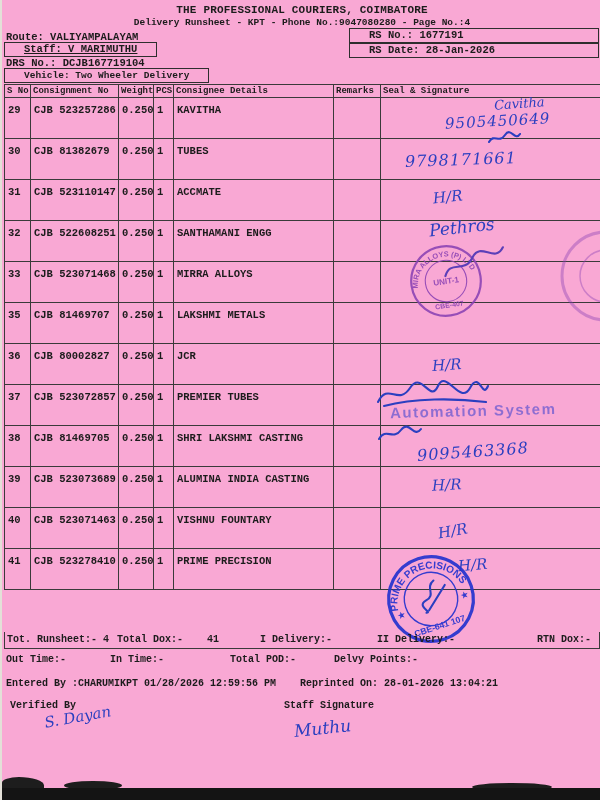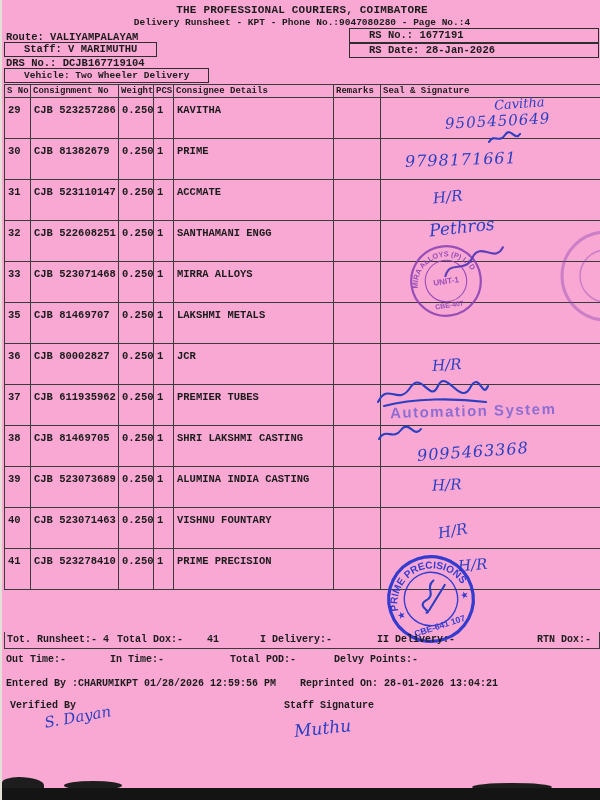--- a/index.html
+++ b/index.html
@@ -41,21 +41,21 @@
 </head>
 <body>
 
 <div class="page">
 
   <div class="abs title">THE PROFESSIONAL COURIERS, COIMBATORE</div>
   <div class="abs subtitle">Delivery Runsheet - KPT - Phone No.:9047080280 - Page No.:4</div>
 
   <div class="abs hdr" style="left:4px;top:31px;">Route: VALIYAMPALAYAM</div>
   <div class="abs hdr box" style="left:347px;top:28px;width:250px;height:15px;line-height:13px;">RS No.: 1677191</div>
-  <div class="abs hdr box" style="left:2px;top:42px;height:15px;line-height:13px;">Staff: V MARIMUTHU</div>
+  <div class="abs hdr box" style="left:2px;top:42px;height:15px;line-height:13px;text-decoration:underline;">Staff: V MARIMUTHU</div>
   <div class="abs hdr box" style="left:347px;top:43px;width:250px;height:15px;line-height:13px;">RS Date: 28-Jan-2026</div>
   <div class="abs hdr" style="left:4px;top:57px;">DRS No.: DCJB167719104</div>
   <div class="abs box" style="left:2px;top:68px;height:15px;line-height:13px;font-size:9.5px;font-weight:700;">Vehicle: Two Wheeler Delivery</div>
 
   <table class="runsheet">
     <colgroup>
       <col style="width:26px">
         <col style="width:88px">
         <col style="width:35px">
         <col style="width:20px">
@@ -83,21 +83,21 @@
       <td>KAVITHA</td>
       <td></td>
       <td></td>
     </tr>
 
     <tr>
       <td>30</td>
       <td>CJB 81382679</td>
       <td>0.250</td>
       <td>1</td>
-      <td>PRIME</td>
+      <td>TUBES</td>
       <td></td>
       <td></td>
     </tr>
 
     <tr>
       <td>31</td>
       <td>CJB 523110147</td>
       <td>0.250</td>
       <td>1</td>
       <td>ACCMATE</td>
@@ -141,21 +141,21 @@
       <td>CJB 80002827</td>
       <td>0.250</td>
       <td>1</td>
       <td>JCR</td>
       <td></td>
       <td></td>
     </tr>
 
     <tr>
       <td>37</td>
-      <td>CJB 611935962</td>
+      <td>CJB 523072857</td>
       <td>0.250</td>
       <td>1</td>
       <td>PREMIER TUBES</td>
       <td></td>
       <td></td>
     </tr>
 
     <tr>
       <td>38</td>
       <td>CJB 81469705</td>

